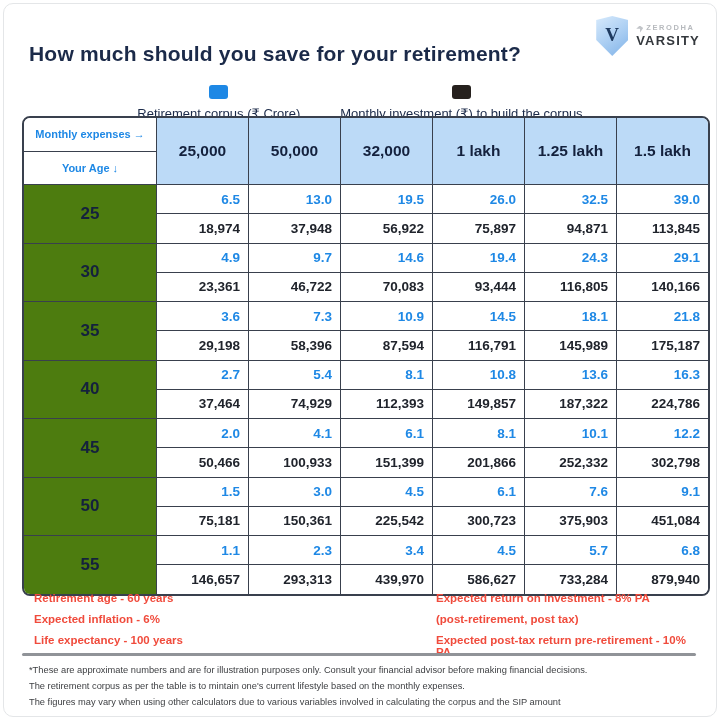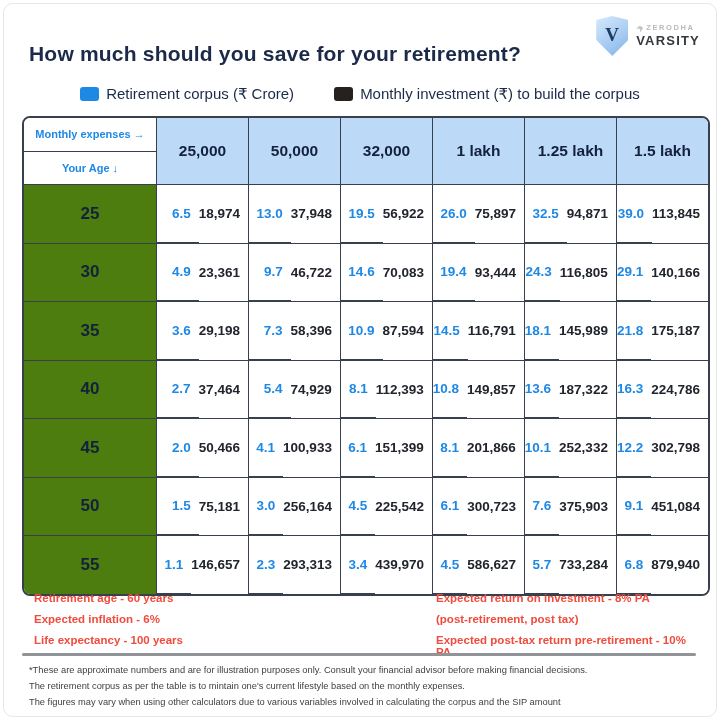--- a/index.html
+++ b/index.html
@@ -13,38 +13,38 @@
           clip-path:polygon(50% 0,100% 10%,100% 60%,50% 100%,0 60%,0 10%);
           display:flex;align-items:center;justify-content:center;}
   .shield span{font-family:"Liberation Serif","DejaVu Serif",serif;font-weight:700;font-size:19px;color:#1e3a5f;margin-top:-3px;}
   .brand{display:flex;flex-direction:column;line-height:1.25;}
   .brand .zline{display:flex;align-items:flex-end;gap:3px;font-size:7.5px;font-weight:700;letter-spacing:1.6px;color:#b7babe;}
   .kite{width:7px;height:7px;background:#c2c5c9;clip-path:polygon(50% 0,100% 35%,55% 100%,55% 45%,0 45%);}
   .brand .vline{font-size:13px;font-weight:700;letter-spacing:1.2px;color:#34383d;}
 
   
   .legend{position:absolute;top:81px;left:0;right:0;display:flex;justify-content:center;gap:40px;}
-  .legend .item{display:flex;align-items:center;gap:7px;font-size:15px;color:#1b2a49;}
+  .legend .item{display:flex;align-items:center;gap:7px;font-size:13px;color:#1b2a49;flex-direction:column;}
   .sw{width:19px;height:14px;border-radius:3px;}
   .sw-blue{background:#1E88E5;}
   .sw-black{background:#26211e;}
 
   
   .rtable{position:absolute;left:18px;top:112px;width:684px;border:2px solid #39404d;border-radius:8px;overflow:hidden;background:#fff;}
   .hrow,.trow{display:grid;grid-template-columns:132px repeat(6,1fr);}
   .hrow{height:66px;}
   .trow{height:57.5px;border-top:1.5px solid #39404d;}
   .cell{border-left:1.5px solid #39404d;box-sizing:border-box;}
   .cell:first-child{border-left:none;}
   .corner{display:flex;flex-direction:column;background:#fff;}
   .corner>div{flex:1;display:flex;align-items:center;justify-content:center;font-size:11px;font-weight:700;color:#1E88E5;}
   .corner .top{border-bottom:1.5px solid #39404d;}
   .chead{background:#bcdaf7;display:flex;align-items:center;justify-content:center;font-size:15.5px;font-weight:700;color:#14213d;}
   .agecell{background:#4d7c0f;display:flex;align-items:center;justify-content:center;font-size:17px;font-weight:700;color:#14213d;}
-  .vcell{display:flex;background:#fff;}
+  .vcell{display:flex;flex-direction:column;background:#fff;}
   .vcell .corpus{flex:1;display:flex;align-items:center;justify-content:flex-end;padding-right:8px;
                  font-size:13.5px;font-weight:700;color:#1E88E5;border-bottom:1.5px solid #39404d;}
   .vcell .invest{flex:1;display:flex;align-items:center;justify-content:flex-end;padding-right:8px;
                  font-size:13.5px;font-weight:700;color:#20242c;}
 
   
   .assump{position:absolute;top:588px;left:30px;right:24px;display:flex;}
   .assump .col{display:flex;flex-direction:column;gap:9px;font-size:11.5px;font-weight:700;color:#f04b3c;}
   .assump .col.left{width:402px;}
   .assump .col.right{flex:1;}
@@ -252,21 +252,21 @@
   <div class="trow">
     <div class="cell agecell">
             <span>50</span>
           </div>
     <div class="cell vcell">
       <div class="corpus">1.5</div>
       <div class="invest">75,181</div>
     </div>
     <div class="cell vcell">
       <div class="corpus">3.0</div>
-      <div class="invest">256,164</div>
+      <div class="invest">150,361</div>
     </div>
     <div class="cell vcell">
       <div class="corpus">4.5</div>
       <div class="invest">225,542</div>
     </div>
     <div class="cell vcell">
       <div class="corpus">6.1</div>
       <div class="invest">300,723</div>
     </div>
     <div class="cell vcell">

